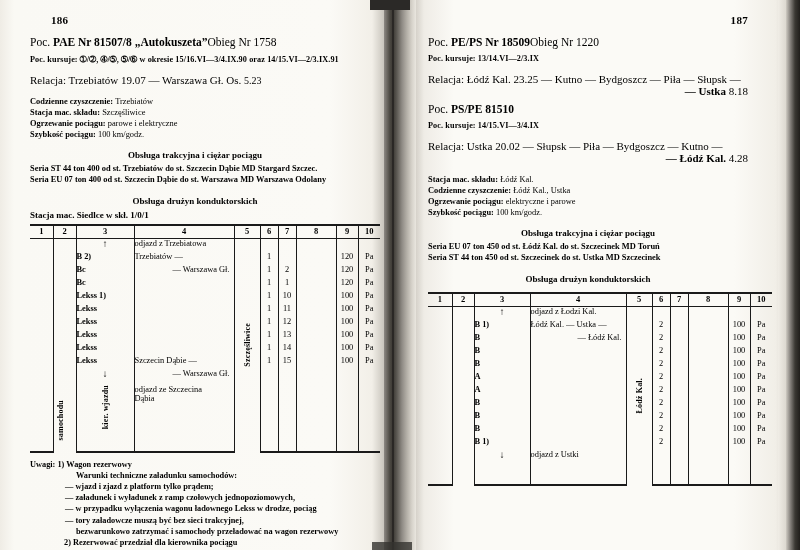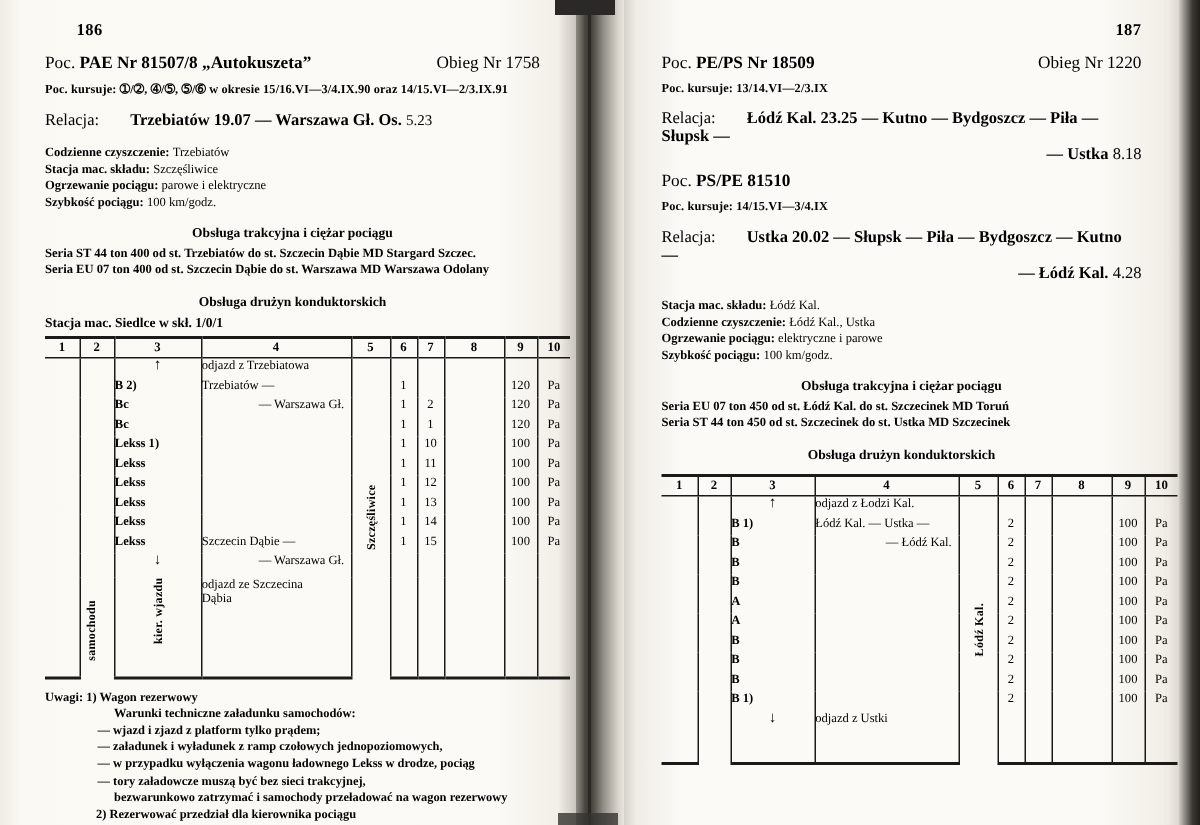--- a/index.html
+++ b/index.html
@@ -50,34 +50,34 @@
     position:absolute;left:370px;top:0;width:40px;height:10px;
     background:#2b2927;
   }
   .corner-bl{
     position:absolute;left:372px;bottom:0;width:40px;height:8px;
     background:#35332f;opacity:.8;
   }
 
   .content{position:absolute;z-index:5;}
   .l{left:0;top:0;width:386px;height:550px;}
-  .r{left:419px;top:0;width:372px;height:510px;}
+  .r{left:406px;top:0;width:372px;height:510px;}
 
   .inner-l{position:absolute;left:30px;top:14px;width:330px;}
   .inner-r{position:absolute;left:22px;top:14px;width:320px;}
 
   .folio{font-size:11px;font-weight:bold;letter-spacing:.3px;margin-left:21px;}
   .folio-r{text-align:right;}
 
-  .row-line{display:flex;justify-content:space-between;align-items:baseline;}
+  .row-line{display:flex;align-items:baseline;}
   .ttl{font-size:11.5px;}
   .ttl b{font-weight:bold;}
   .small{font-size:8.2px;font-weight:bold;letter-spacing:.1px;}
   .rel{font-size:11px;}
-  .rel b{font-weight:bold;margin-left:18px;}
+  .rel b{font-weight:normal;}
   .rel .thin{font-weight:normal;font-size:10px;}
   .relcont{text-align:right;font-size:11px;font-weight:bold;}
   .relcont .thin{font-weight:normal;}
   .blk{font-size:8.4px;line-height:1.32;font-weight:bold;}
   .blk .nv{font-weight:normal;}
   .ctr{text-align:center;font-size:9px;font-weight:bold;}
   .ser{font-size:8.4px;font-weight:bold;line-height:1.3;}
   .stn{font-size:9px;font-weight:bold;}
 
   table.tt{border-collapse:collapse;width:100%;table-layout:fixed;font-size:8.5px;}

